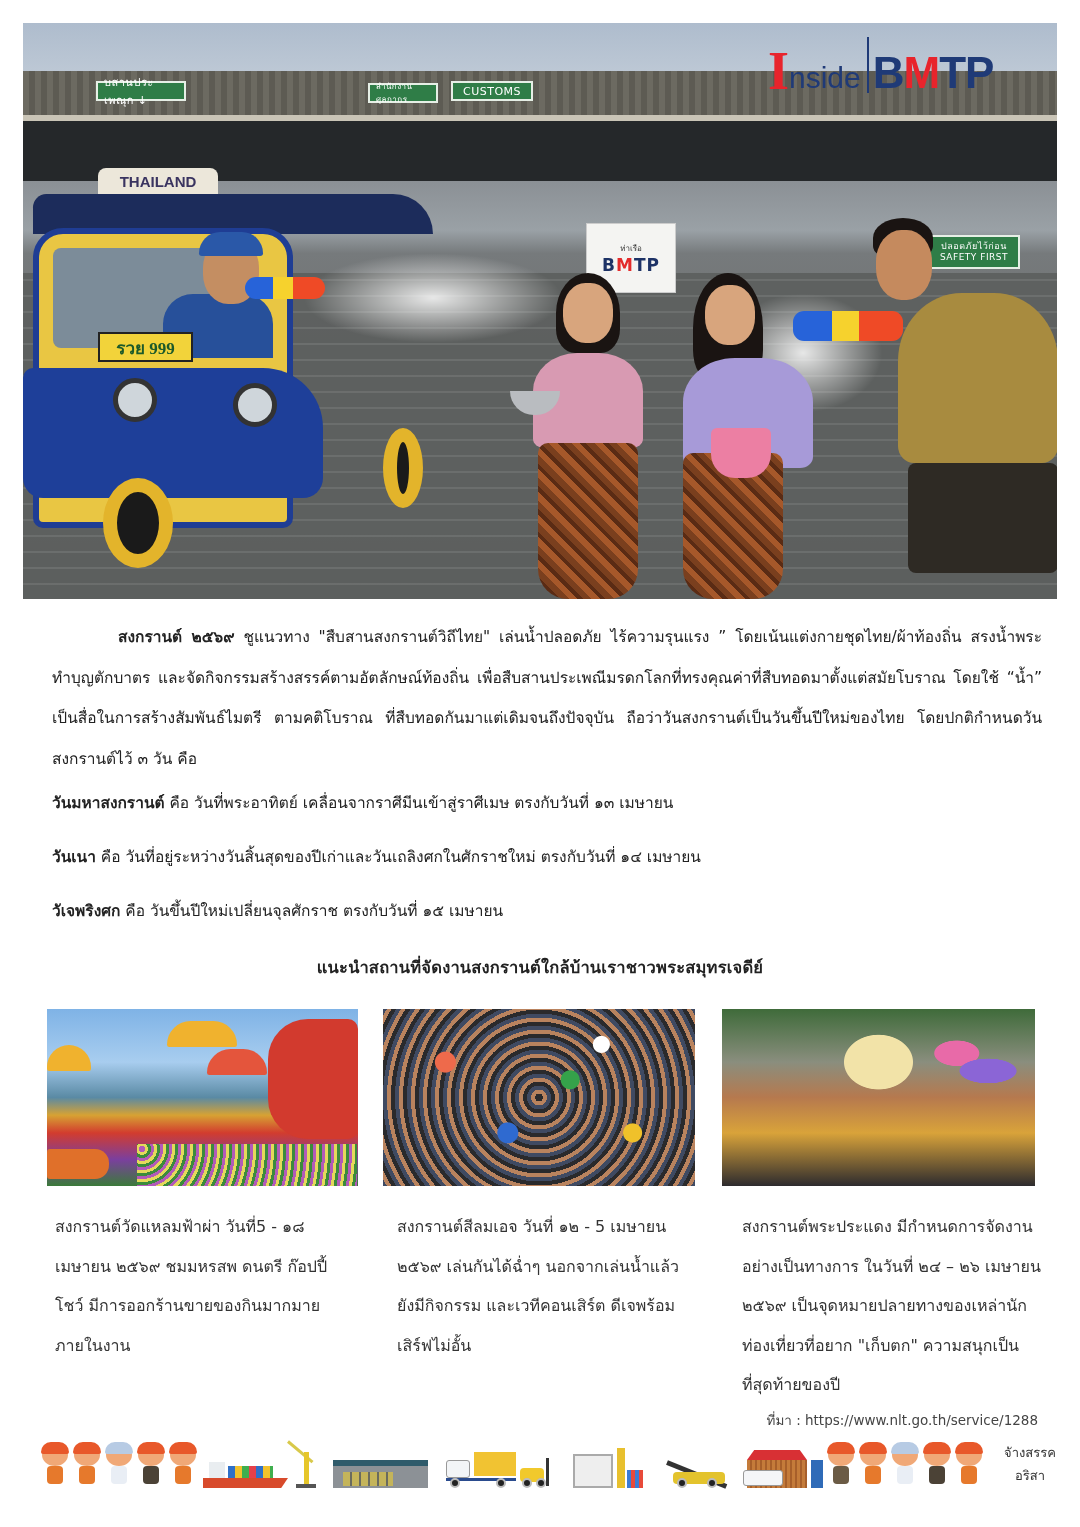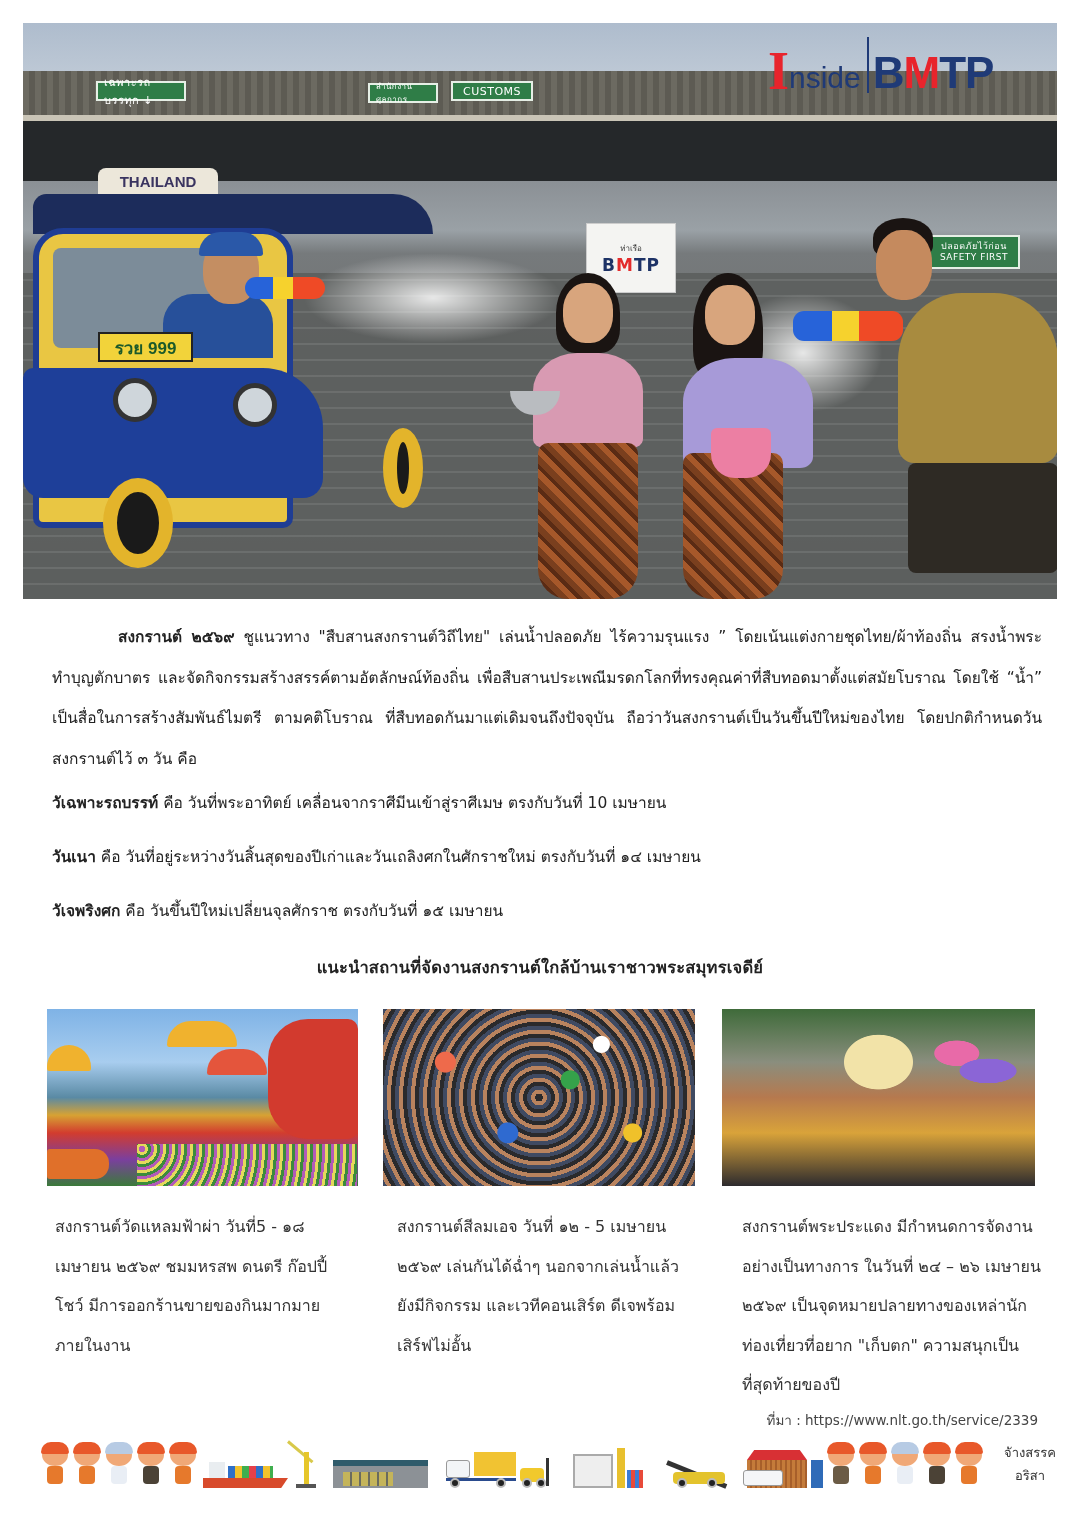--- a/index.html
+++ b/index.html
@@ -50,21 +50,21 @@
     background: linear-gradient(90deg,#1f7dd6, #ffd12b, #ef2b7a); }
   .hero .title-art .splash { position:absolute; right:18px; top:0; width:70px; height:60px; }
 
   .hero .tuktuk { position:absolute; left:0; top:145px; width:420px; height:420px; }
   .hero .tt-roofsign { position:absolute; left:75px; top:0; width:120px; height:26px; background:#ece7da; border-radius:8px 8px 0 0;
     color:#3a3460; font-weight:bold; font-size:15px; display:flex; align-items:center; justify-content:center; font-family:"Liberation Sans", sans-serif; }
   .hero .tt-canopy { position:absolute; left:10px; top:26px; width:400px; height:40px; background:#1c2c5b; border-radius:40px 120px 0 0; }
   .hero .tt-body { position:absolute; left:10px; top:60px; width:260px; height:300px; background:#e9c643; border-radius:30px 30px 10px 10px; border:6px solid #1f3d94; }
   .hero .tt-window { position:absolute; left:30px; top:80px; width:200px; height:100px; background:#7c8c99; border-radius:8px; }
   .hero .tt-plate { position:absolute; left:75px; top:164px; width:95px; height:30px; background:#f2d33a; border:2px solid #222;
-    color:#1c5a2a; font-weight:bold; font-size:17px; display:flex; align-items:center; justify-content:center; font-family:Liberation Sans, sans-serif; }
+    color:#1c5a2a; font-weight:bold; font-size:17px; display:flex; align-items:center; justify-content:center; font-family:Liberation Serif, serif; }
   .hero .tt-lower { position:absolute; left:0; top:200px; width:300px; height:130px; background:#1e3f99; border-radius:10px 60px 20px 20px; }
   .hero .tt-wheel { position:absolute; width:70px; height:90px; border-radius:50%; background:#1a1a1a; border:14px solid #e3b42b; }
   .hero .tt-wheel.w1 { left:80px; top:310px; }
   .hero .tt-wheel.w2 { left:360px; top:260px; width:40px; height:80px; }
   .hero .tt-lamp { position:absolute; width:44px; height:44px; border-radius:50%; background:#cfd6db; border:5px solid #333; }
   .hero .tt-lamp.l1 { left:90px; top:210px; }
   .hero .tt-lamp.l2 { left:210px; top:215px; }
   .hero .driver { position:absolute; left:140px; top:70px; width:110px; height:120px; }
   .hero .driver .head { position:absolute; left:40px; top:0; width:56px; height:66px; background:#c48e62; border-radius:45%; }
   .hero .driver .cap { position:absolute; left:36px; top:-6px; width:64px; height:24px; background:#2a58a8; border-radius:30px 30px 4px 4px; }
@@ -178,21 +178,21 @@
 </style>
 </head>
 <body>
 
 <div class="hero">
   <div class="roof"></div>
   <div class="roof-edge"></div>
   <div class="shade"></div>
   <div class="ground"></div>
 
-  <div class="sign sign-1">เฉพาะรถบรรทุก ↓</div>
+  <div class="sign sign-1">บสานประเพณุก ↓</div>
   <div class="sign sign-2">สำนักงานศุลกากร</div>
   <div class="sign sign-3">CUSTOMS</div>
   <div class="sign sign-safety">ปลอดภัยไว้ก่อน SAFETY FIRST</div>
 
   <div class="bmtp-board">
     <span class="small">ท่าเรือ</span>
     <span class="big"><span>B</span><span class="m">M</span><span>TP</span></span>
   </div>
 
   <div class="spray" style="left:280px;top:230px;width:260px;height:90px;"></div>
@@ -246,42 +246,42 @@
   <div class="logo-inside">
     <span class="i">I</span>
     <span class="nside">nside</span>
     <span class="bar"></span>
     <span class="bmtp"><span>B</span><span class="m">M</span><span>TP</span></span>
   </div>
 </div>
 
 <p class="body-text intro"><b>สงกรานต์ ๒๕๖๙</b><span> ชูแนวทาง "สืบสานสงกรานต์วิถีไทย" เล่นน้ำปลอดภัย ไร้ความรุนแรง ” โดยเน้นแต่งกายชุดไทย/ผ้าท้องถิ่น สรงน้ำพระ ทำบุญตักบาตร และจัดกิจกรรมสร้างสรรค์ตามอัตลักษณ์ท้องถิ่น เพื่อสืบสานประเพณีมรดกโลกที่ทรงคุณค่าที่สืบทอดมาตั้งแต่สมัยโบราณ โดยใช้ “น้ำ” เป็นสื่อในการสร้างสัมพันธ์ไมตรี ตามคติโบราณ ที่สืบทอดกันมาแต่เดิมจนถึงปัจจุบัน ถือว่าวันสงกรานต์เป็นวันขึ้นปีใหม่ของไทย โดยปกติกำหนดวันสงกรานต์ไว้ ๓ วัน คือ</span></p>
 
-<p class="body-text def def-1"><b>วัเฉพาะรถบรรท์</b><span> คือ วันที่พระอาทิตย์ เคลื่อนจากราศีมีนเข้าสู่ราศีเมษ ตรงกับวันที่ 10 เมษายน</span></p>
+<p class="body-text def def-1"><b>วันมหาสงกรานต์</b><span> คือ วันที่พระอาทิตย์ เคลื่อนจากราศีมีนเข้าสู่ราศีเมษ ตรงกับวันที่ ๑๓ เมษายน</span></p>
 <p class="body-text def def-2"><b>วันเนา</b><span> คือ วันที่อยู่ระหว่างวันสิ้นสุดของปีเก่าและวันเถลิงศกในศักราชใหม่ ตรงกับวันที่ ๑๔ เมษายน</span></p>
 <p class="body-text def def-3"><b>วัเจพริงศก</b><span> คือ วันขึ้นปีใหม่เปลี่ยนจุลศักราช ตรงกับวันที่ ๑๕ เมษายน</span></p>
 
 <h2 class="section-title">แนะนำสถานที่จัดงานสงกรานต์ใกล้บ้านเราชาวพระสมุทรเจดีย์</h2>
 
 <div class="thumb thumb-1">
   <div class="umbrella u1"></div>
   <div class="umbrella u2"></div>
   <div class="umbrella u3"></div>
   <div class="statue"></div>
   <div class="flowers"></div>
   <div class="board"></div>
 </div>
 <div class="thumb thumb-2"></div>
 <div class="thumb thumb-3"></div>
 
 <p class="caption cap-1">สงกรานต์วัดแหลมฟ้าผ่า วันที่5 - ๑๘ เมษายน ๒๕๖๙ ชมมหรสพ ดนตรี ก๊อปปี้โชว์  มีการออกร้านขายของกินมากมาย ภายในงาน</p>
 <p class="caption cap-2">สงกรานต์สีลมเอจ วันที่ ๑๒ - 5 เมษายน ๒๕๖๙ เล่นกันได้ฉ่ำๆ นอกจากเล่นน้ำแล้ว ยังมีกิจกรรม และเวทีคอนเสิร์ต ดีเจพร้อมเสิร์ฟไม่อั้น</p>
 <p class="caption cap-3">สงกรานต์พระประแดง มีกำหนดการจัดงานอย่างเป็นทางการ ในวันที่ ๒๔ – ๒๖ เมษายน ๒๕๖๙ เป็นจุดหมายปลายทางของเหล่านักท่องเที่ยวที่อยาก "เก็บตก" ความสนุกเป็นที่สุดท้ายของปี</p>
 
-<div class="source">ที่มา : https://www.nlt.go.th/service/2339</div>
+<div class="source">ที่มา : https://www.nlt.go.th/service/1288</div>
 
 <div class="footer-strip">
   <div class="fi mascot" style="left:4px;">
       <div class="bd"></div>
       <div class="hd"></div>
       <div class="cp"></div>
     </div>
   <div class="fi mascot" style="left:36px;">
       <div class="bd"></div>
       <div class="hd"></div>

